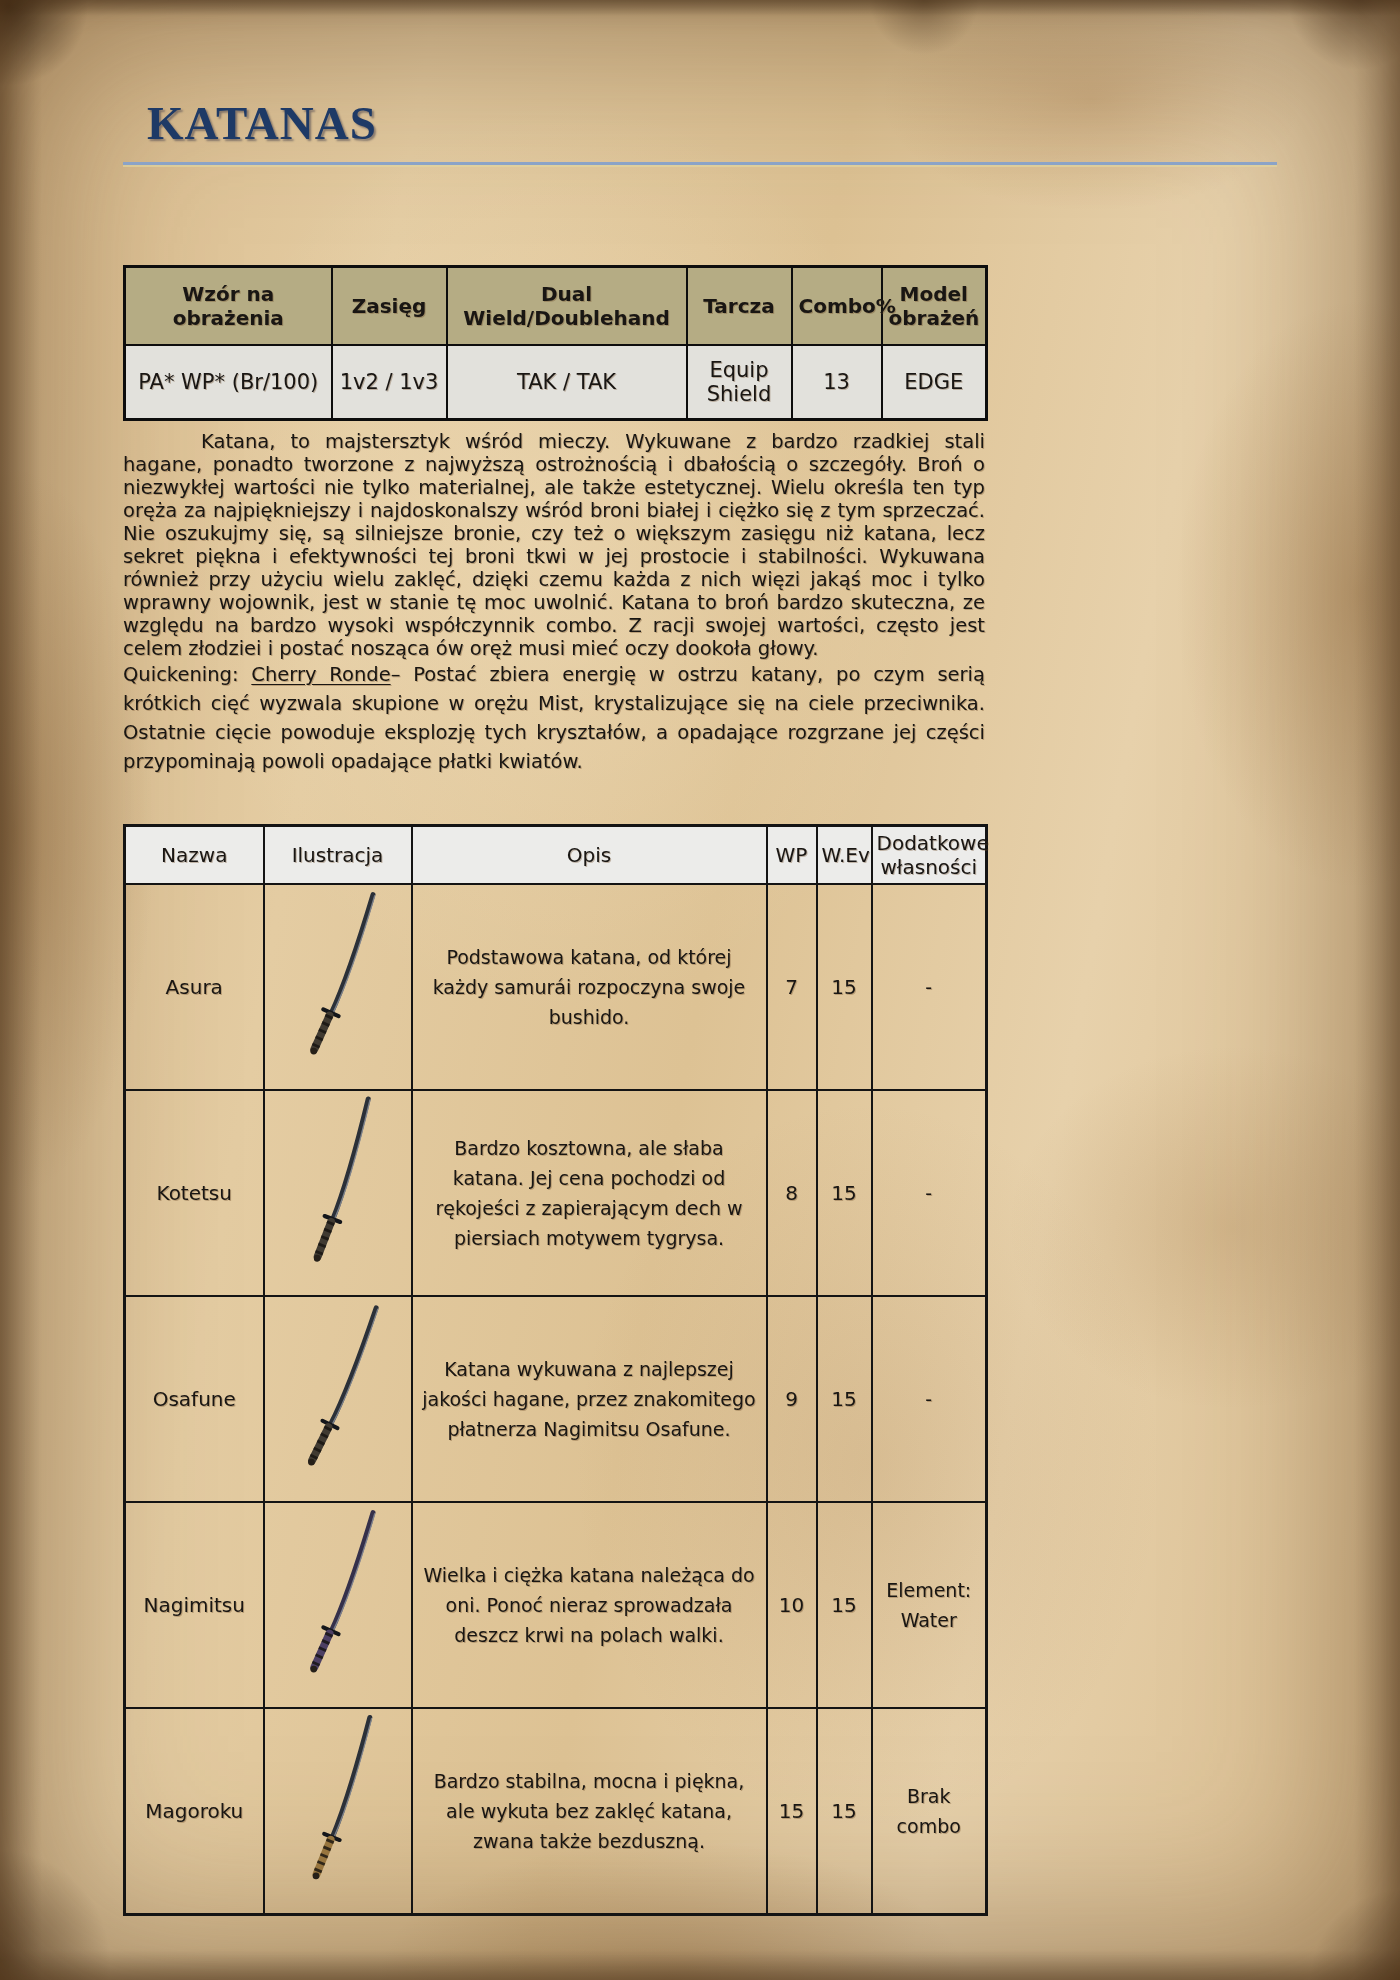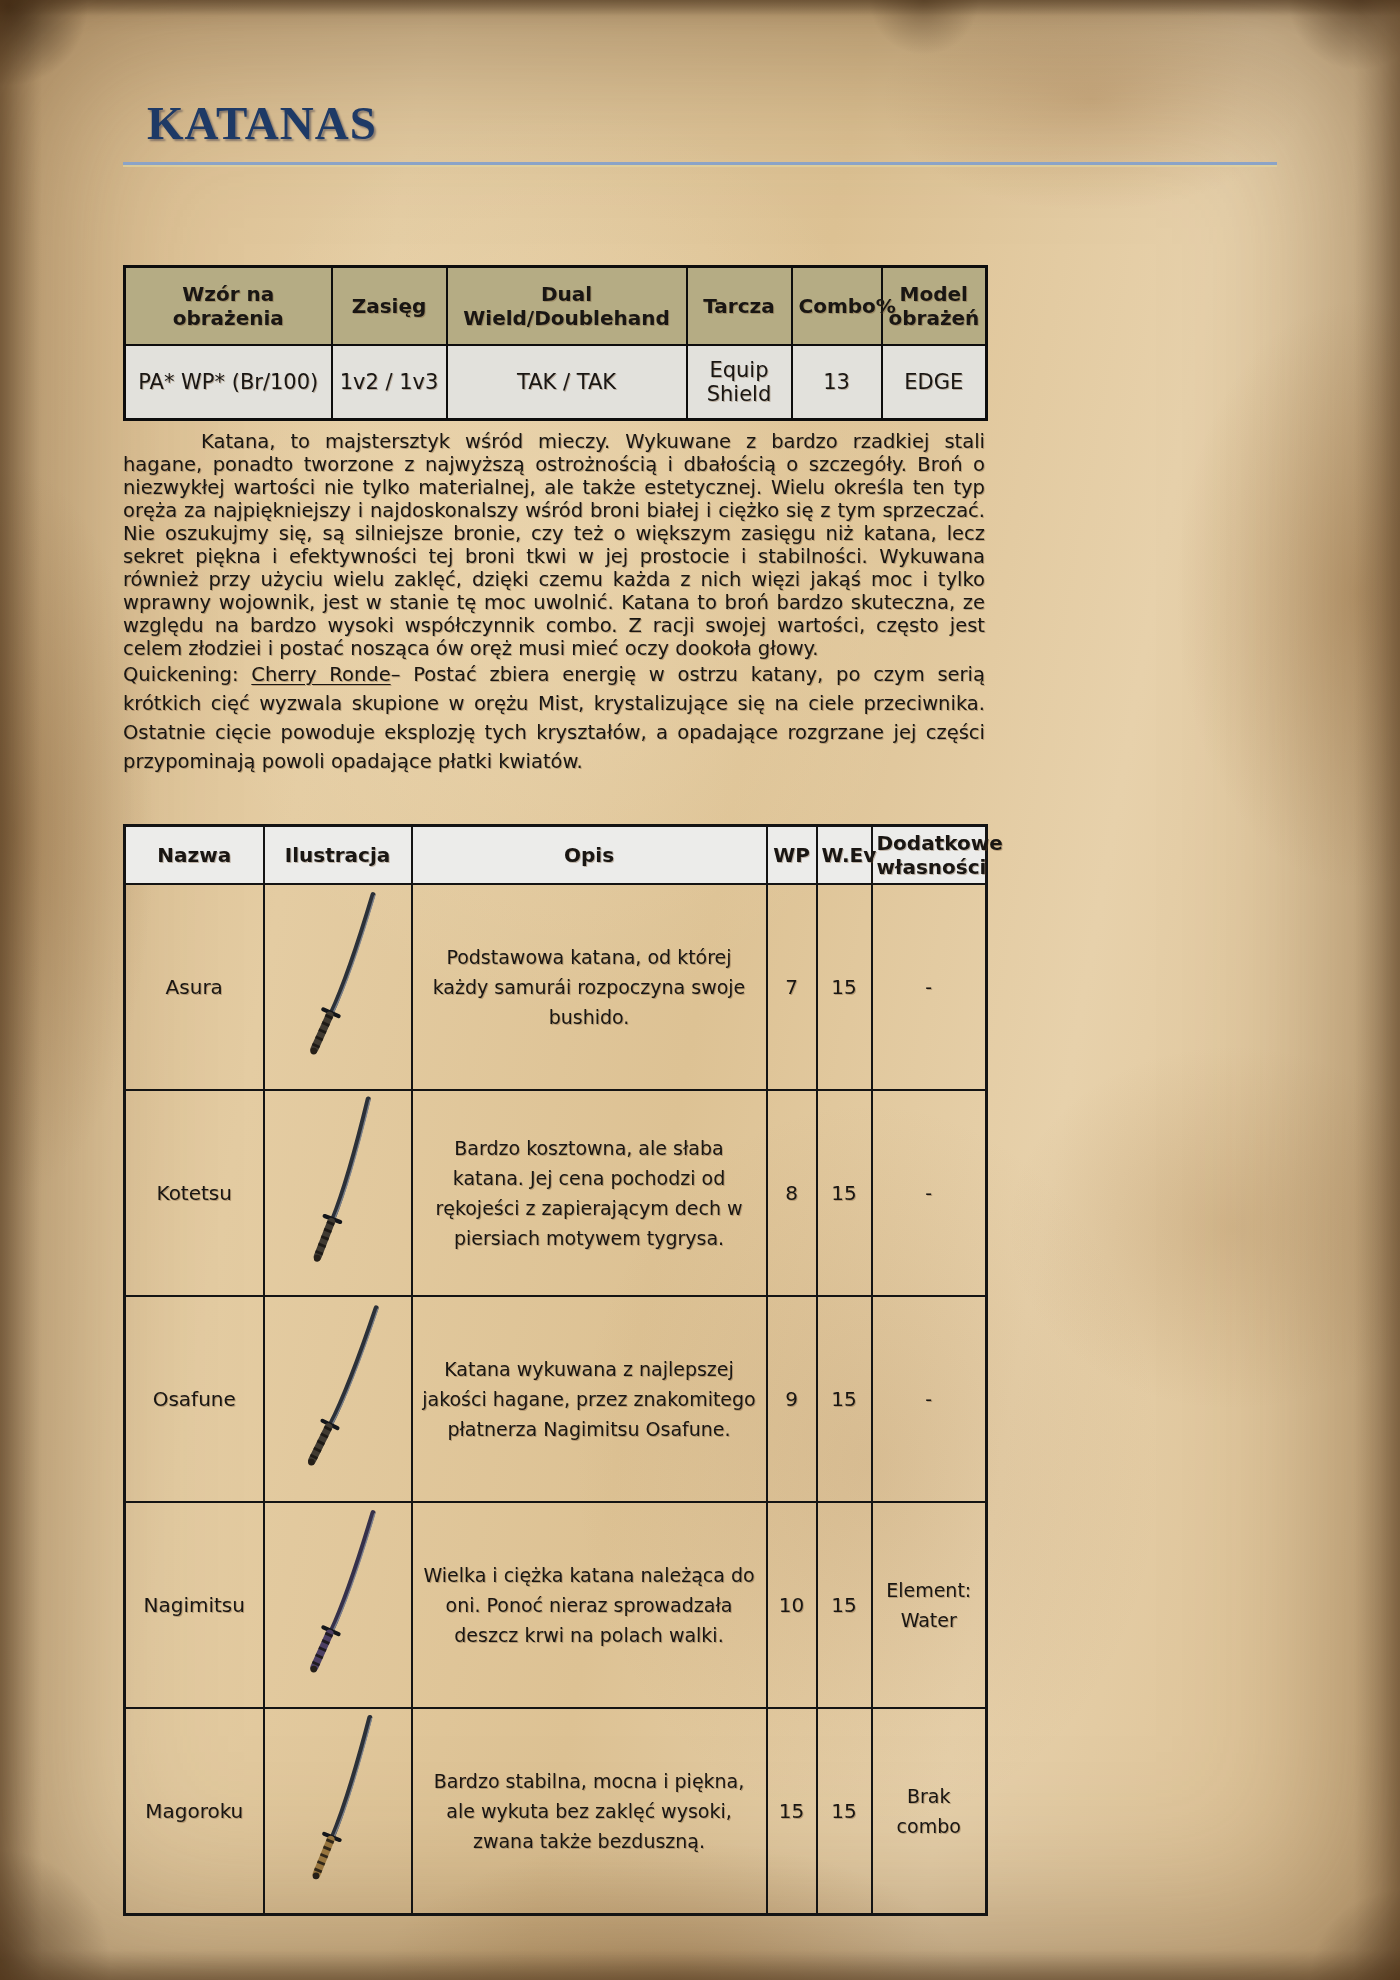--- a/index.html
+++ b/index.html
@@ -90,21 +90,21 @@
     border-collapse:collapse;table-layout:fixed;
     border:3px solid #141414;
   }
   table.weapons-table th, table.weapons-table td{
     border:2px solid #141414;
     text-align:center;vertical-align:middle;
     padding:2px 4px;
   }
   table.weapons-table thead th{
     height:52px;background:#ececea;
-    font-size:20px;font-weight:bold;
+    font-size:20px;font-weight:normal;
   }
   table.weapons-table tbody td{ height:200px;background:transparent; }
   td.cell-name{font-size:20px;}
   td.cell-desc{font-size:19px;line-height:30px;padding:0 28px;}
   td.cell-num{font-size:20px;}
   td.cell-extra{font-size:19px;line-height:30px;}
 
   
   .katana-wrap{display:inline-block;width:110px;height:192px;}
   .katana-wrap svg{width:100%;height:100%;}
@@ -273,21 +273,21 @@
               <svg viewBox="0 0 90 170" aria-hidden="true">
                 <path class="blade" d="M76 5 C64 45 52 82 39 110" stroke-linecap="round"></path>
                 <path class="blade-edge" d="M77.5 6 C66 45 54 82 41 109" stroke-linecap="round"></path>
                 <line class="tsuba" x1="32" y1="106.5" x2="45.5" y2="112.5" stroke-linecap="round"></line>
                 <line class="handle" x1="37.5" y1="112" x2="24" y2="142" stroke-linecap="round"></line>
                 <line class="wrap-line" x1="37.5" y1="112" x2="24" y2="142"></line>
                 <circle class="pommel" cx="23.5" cy="143.5" r="3"></circle>
               </svg>
             </span>
           </td>
-          <td class="cell-desc">Bardzo stabilna, mocna i piękna, ale wykuta bez zaklęć wysoki, zwana także bezduszną.</td>
+          <td class="cell-desc">Bardzo stabilna, mocna i piękna, ale wykuta bez zaklęć katana, zwana także bezduszną.</td>
           <td class="cell-num">15</td>
           <td class="cell-num">15</td>
           <td class="cell-extra">Brak combo</td>
         </tr>
 
       </tbody>
     </table>
 
   </div>
 </div>

